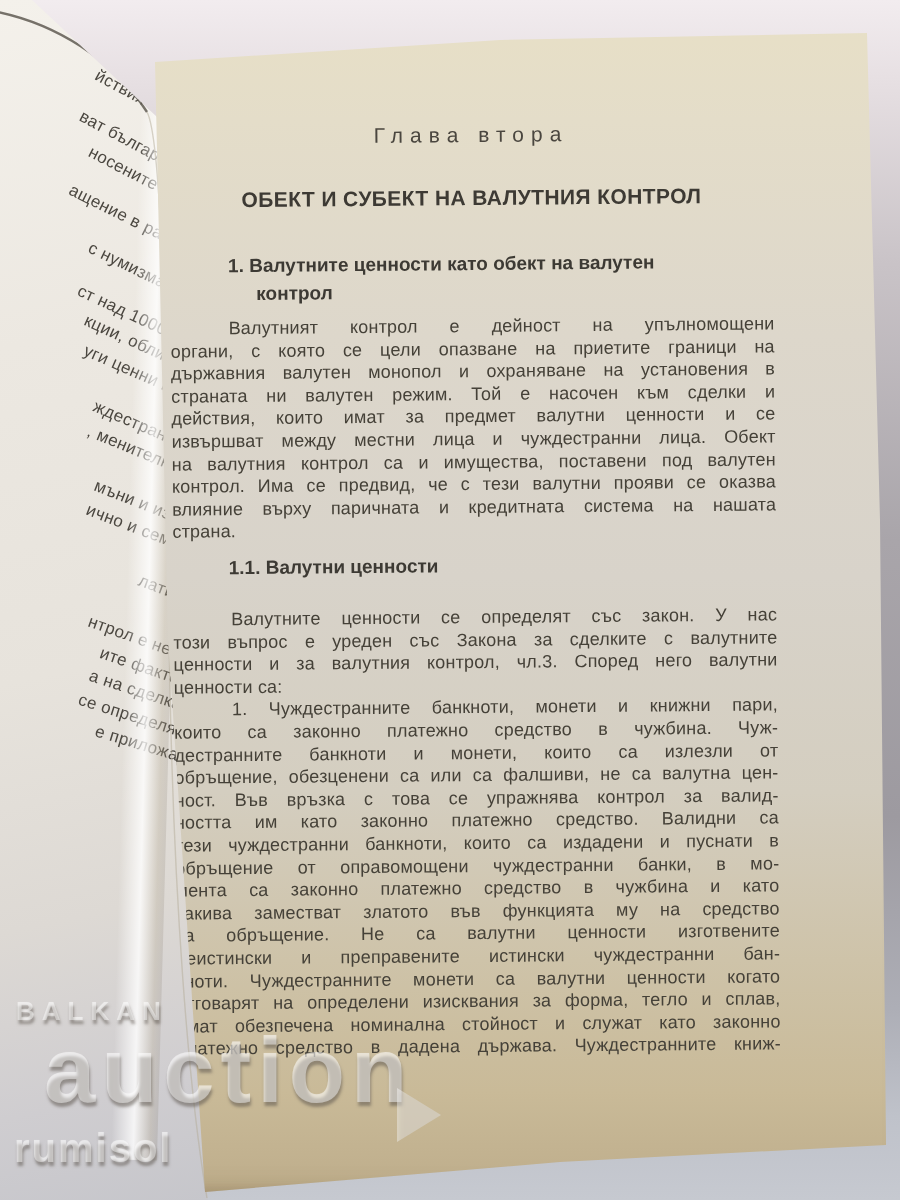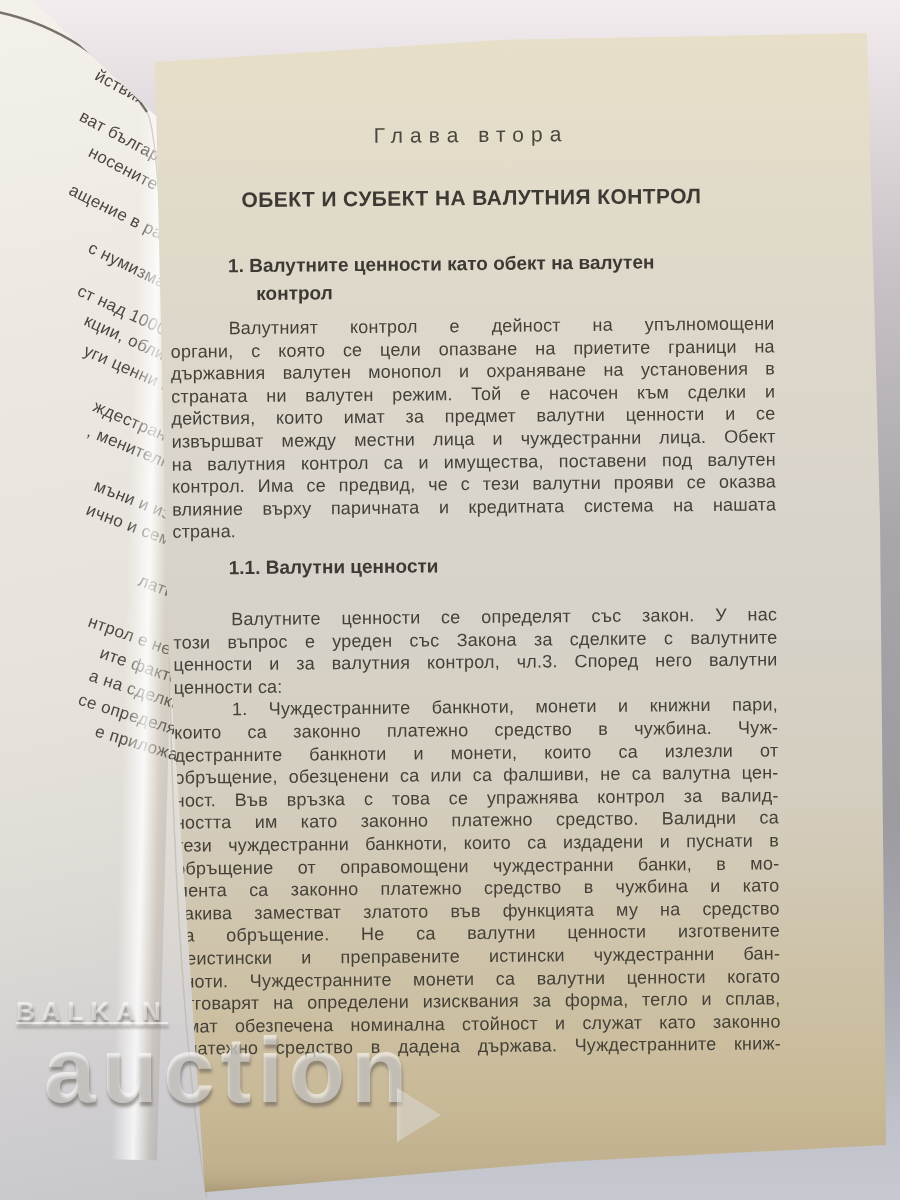--- a/index.html
+++ b/index.html
@@ -56,21 +56,21 @@
   .tline{position:relative;height:22.6px;line-height:22.6px;font-size:18px;
     letter-spacing:.2px;text-align:justify;text-align-last:justify;
     box-sizing:border-box;}
   .tline.indent{padding-left:58px;}
   .tline.end{text-align-last:left;}
 
   
   .wm{position:absolute;color:rgba(255,255,255,.42);font-weight:bold;
     text-shadow:1px 4px 3px rgba(95,88,80,.55),0 0 1px rgba(255,255,255,.3);
     white-space:nowrap;}
-  .wm-balkan{left:16px;top:996px;font-size:26px;letter-spacing:7px;text-decoration:underline;}
+  .wm-balkan{left:16px;top:996px;font-size:26px;letter-spacing:7px;}
   .wm-auction{left:6px;top:1018px;font-size:92px;letter-spacing:6px;margin-left:38px;}
   .wm-rumisol{left:14px;top:1126px;font-size:40px;letter-spacing:2px;}
   .wm-triangle{position:absolute;left:397px;top:1088px;width:44px;height:54px;
     background:rgba(255,255,255,.42);
     clip-path:polygon(0 0,100% 50%,0 100%);
     filter:drop-shadow(2px 4px 2px rgba(95,88,80,.5));}
 </style>
 </head>
 <body>
 
@@ -147,15 +147,16 @@
           <div class="tline">кноти. Чуждестранните монети са валутни ценности когато</div>
           <div class="tline">отговарят на определени изисквания за форма, тегло и сплав,</div>
           <div class="tline">имат обезпечена номинална стойност и служат като законно</div>
           <div class="tline">платежно средство в дадена държава. Чуждестранните книж-</div>
         </div>
     </div>
   </div>
 
   <div class="wm wm-balkan">BALKAN</div>
   <div class="wm wm-auction">auction</div>
+  <div class="wm wm-rumisol">rumisol</div>
   <div class="wm-triangle"></div>
 
 </div>
 
 </body></html>

